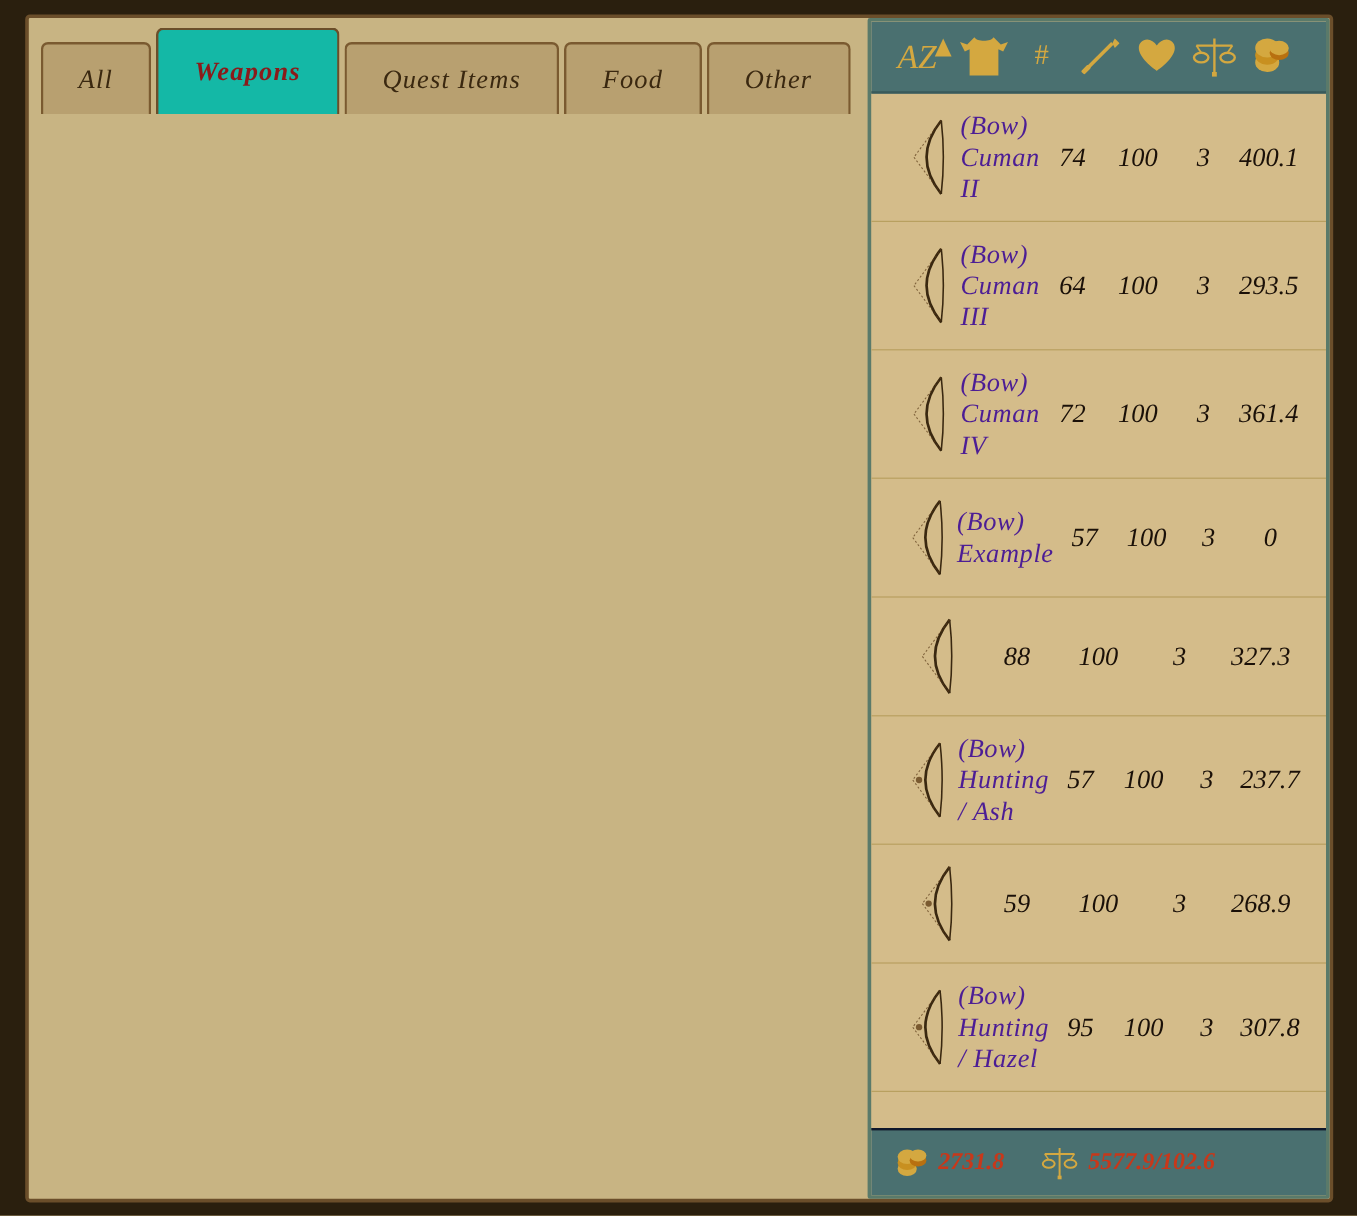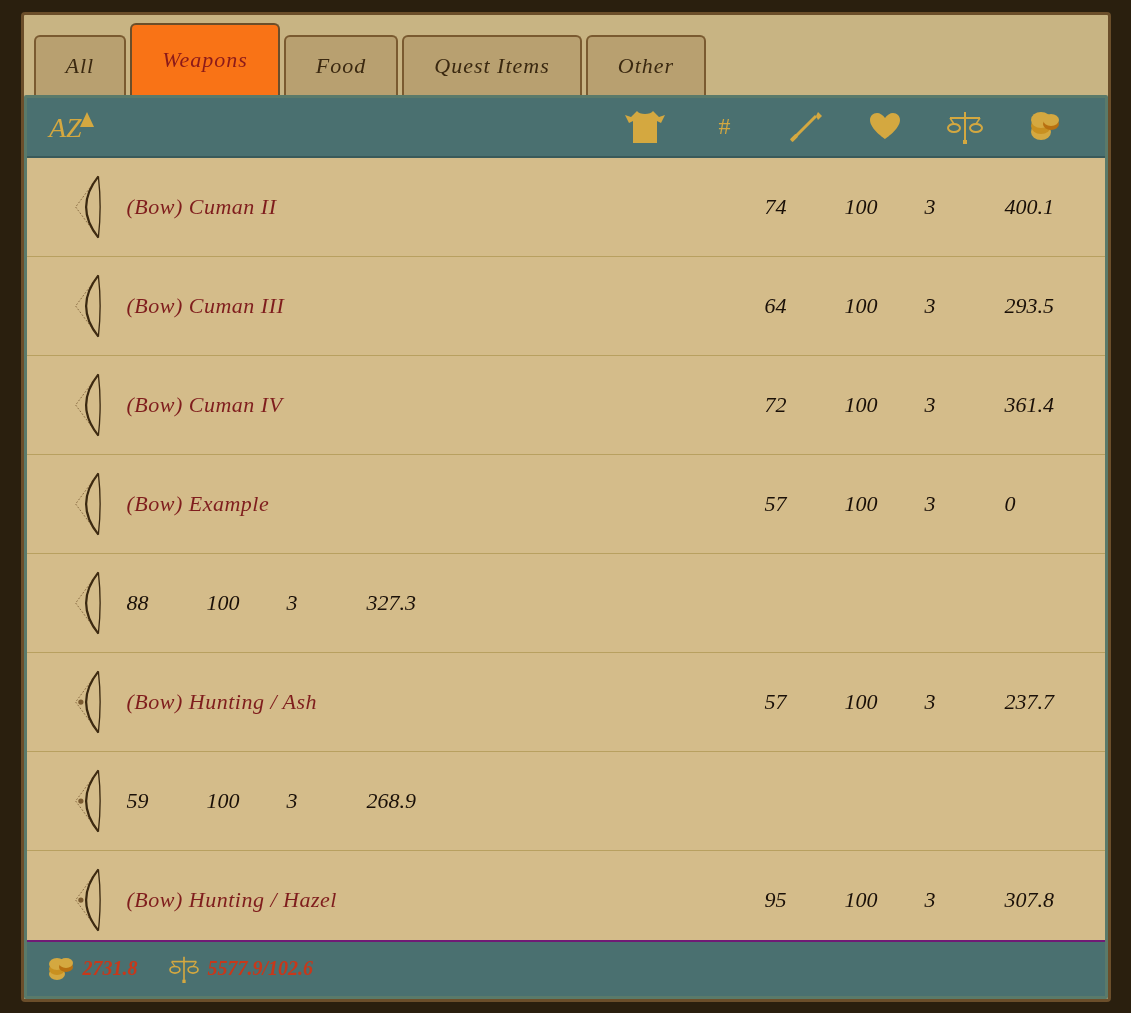--- a/index.html
+++ b/index.html
@@ -15,21 +15,20 @@
       justify-content: center;
     }
 
     .inventory-container {
       width: 1090px;
       height: 990px;
       background: #c8b483;
       border: 3px solid #6b4e2a;
       border-radius: 4px;
       display: flex;
-      flex-direction: column;
       position: relative;
     }
 
     
     .tabs-row {
       display: flex;
       align-items: flex-end;
       height: 80px;
       background: transparent;
       padding: 0 10px;
@@ -49,23 +48,23 @@
       font-style: italic;
       letter-spacing: 1px;
       position: relative;
       bottom: 0;
       height: 60px;
       display: flex;
       align-items: center;
     }
 
     .tab.active {
-      background: #f97316;
+      background: #14b8a6;
       color: #8b1a1a;
-      font-weight: normal;
+      font-weight: bold;
       height: 72px;
       z-index: 10;
       border-color: #6b4e2a;
     }
 
     
     .main-panel {
       flex: 1;
       background: #d4bc8a;
       border: 3px solid #5a7a6a;
@@ -138,64 +137,64 @@
     }
 
     .bow-icon {
       width: 50px;
       height: 70px;
     }
 
     .item-name-col {
       flex: 1;
       font-size: 22px;
-      color: #7f1d1d;
+      color: #4c1d95;
       font-style: italic;
       letter-spacing: 0.5px;
     }
 
     .item-stat {
       width: 80px;
-      text-align: left;
+      text-align: center;
       font-size: 22px;
       color: #1a1008;
       font-style: italic;
     }
 
     
     .footer-bar {
       background: #4a7070;
       height: 56px;
       display: flex;
       align-items: center;
       padding: 0 20px;
       gap: 30px;
-      border-top: 2px solid #701a75;
+      border-top: 2px solid #0f172a;
     }
 
     .footer-stat {
       display: flex;
       align-items: center;
       gap: 8px;
       font-size: 20px;
       color: #c8381a;
       font-style: italic;
       font-weight: bold;
     }
   </style>
 </head>
 <body>
 
 <div class="inventory-container">
 
   <div class="tabs-row">
     <div class="tab">All</div>
     <div class="tab active">Weapons</div>
+    <div class="tab">Quest Items</div>
     <div class="tab">Food</div>
-    <div class="tab">Quest Items</div>
     <div class="tab">Other</div>
   </div>
 
   <div class="main-panel">
 
     <div class="column-headers">
       <div class="col-name">
 
         <svg width="50" height="40" viewBox="0 0 50 40">
           <text x="2" y="30" font-size="28" fill="#d4a840" font-family="Georgia,serif" font-style="italic">AZ</text>

